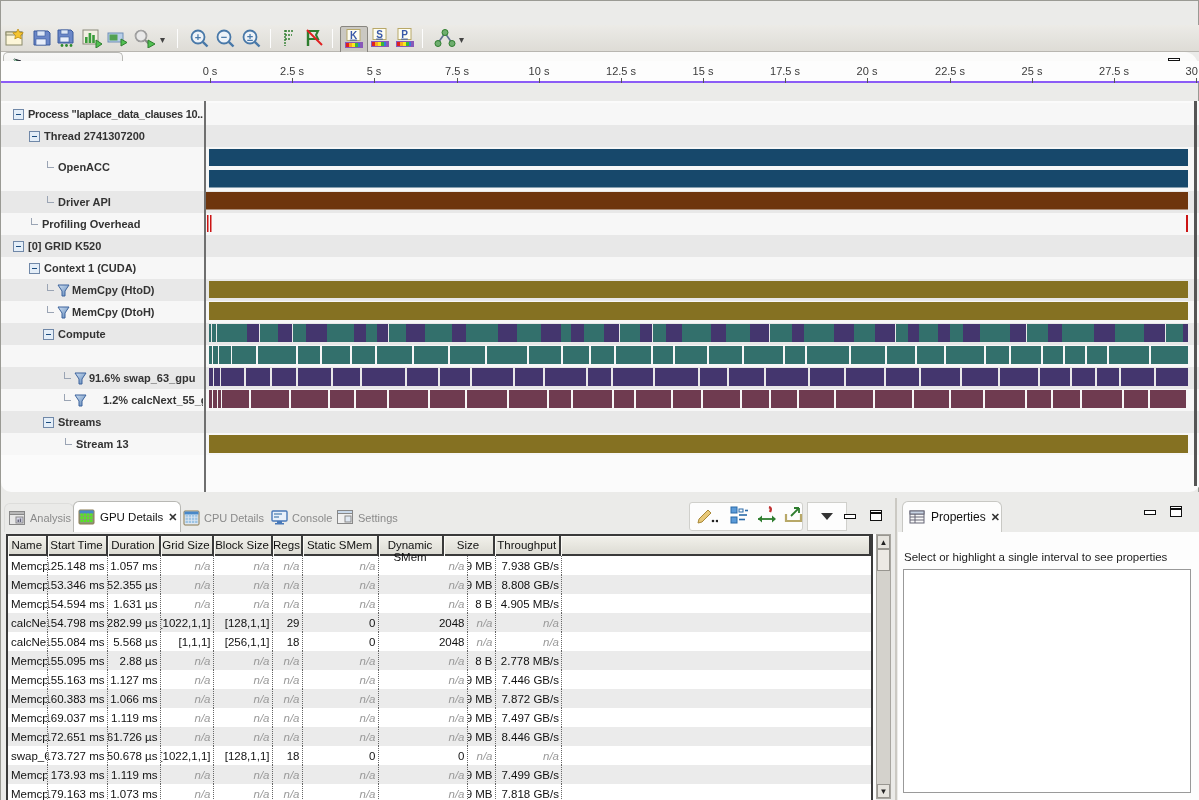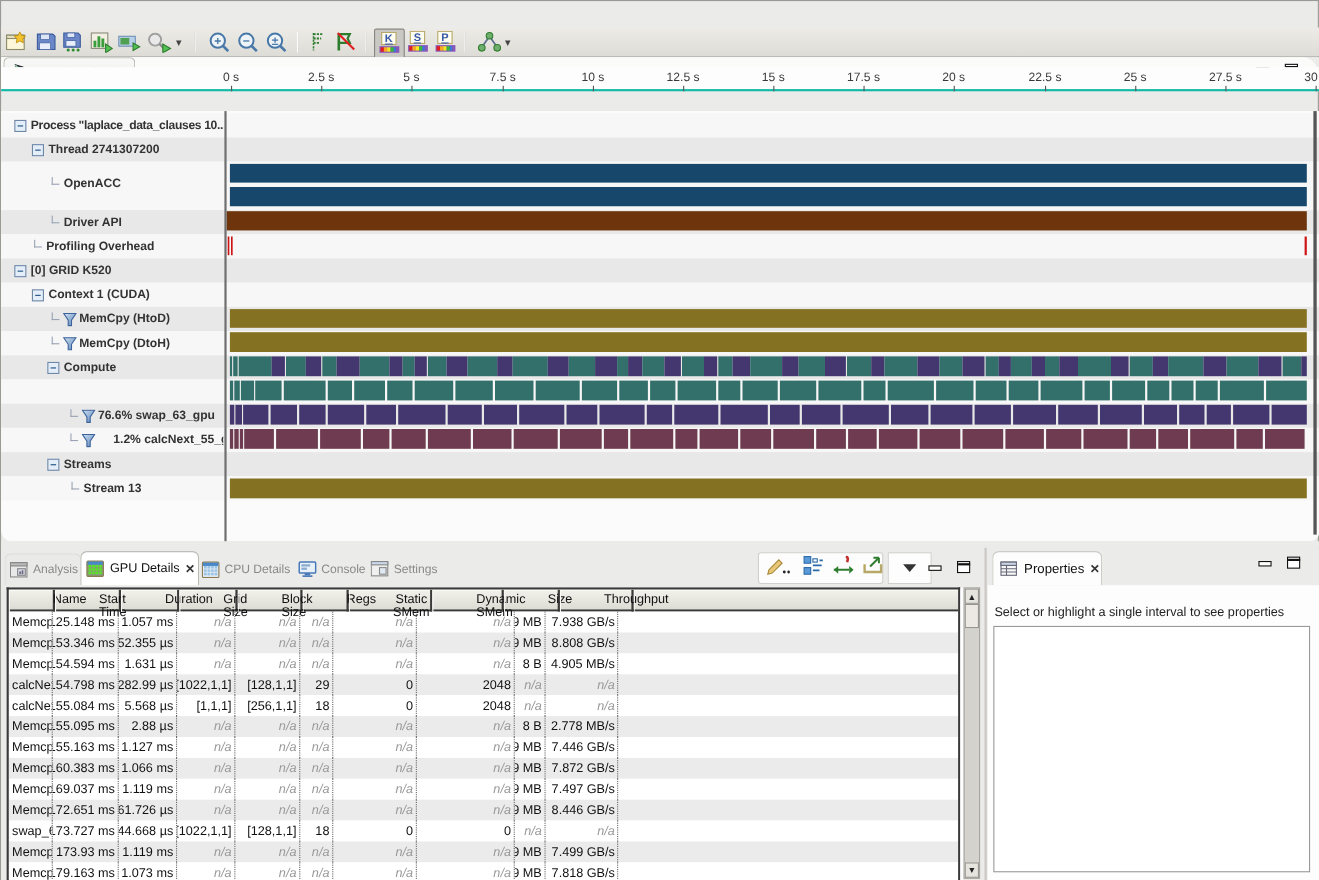--- a/index.html
+++ b/index.html
@@ -10,21 +10,21 @@
 
 #toolbar { position:absolute; left:0; top:24px; width:1199px; height:27px; background:linear-gradient(#ecebe7,#dedcd6); border-bottom:1px solid #b8b6b0; }
 .tbi { position:absolute; top:27px; }
 #toolbar .tbi { top:3px; }
 .tsep { position:absolute; top:4px; width:1px; height:19px; background:#a8a6a0; border-right:1px solid #fdfdfd; }
 .kbtn { position:absolute; top:1px; padding:2px 3px 1px 3px; background:#cac8c2; border:1px solid #888680; border-radius:2px; }
 .dd { font-size:10px; color:#444; }
 
 #tabstrip { position:absolute; left:0; top:51px; width:1199px; height:27px; background:#ebebe9; } #tabstripwhite { position:absolute; left:0; top:0; width:1197px; height:27px; background:#fbfbfa; border-top-right-radius:14px; }
 #sesstab { position:absolute; left:2px; top:0px; width:120px; height:27px; background:linear-gradient(#f8f8f7,#ededeb); border:1px solid #b8b8b4; border-bottom:none; border-radius:5px 5px 0 0; font-size:12px; color:#222; padding:5px 0 0 8px; }
-#ruler { position:absolute; left:0; top:60px; width:1199px; height:22px; background:#fdfdfd; border-bottom:2px solid #14b8a6; }
+#ruler { position:absolute; left:0; top:60px; width:1199px; height:22px; background:#fdfdfd; border-bottom:2px solid #8b5cf6; }
 .tlab { position:absolute; top:4px; width:56px; text-align:center; font-size:11px; color:#3a3a3a; }
 .tick { position:absolute; top:17px; width:1px; height:5px; background:#555; }
 
 #main { position:absolute; left:0; top:100px; width:1199px; height:391px; background:#fbfbfb; border-radius:0 0 10px 10px; overflow:hidden; } #bottomgap { position:absolute; left:0; top:491px; width:1199px; height:6px; background:#ebebe9; }
 .trow { position:absolute; left:0; height:22px; display:flex; align-items:center; font-size:11px; font-weight:bold; color:#333; white-space:nowrap; }
 .tl { margin-left:4px; }
 .minus { display:inline-block; width:11px; height:11px; background:#e4eef8; border:1px solid #7088a8; position:relative; flex:none; }
 .minus::after { content:""; position:absolute; left:2px; top:4px; width:5px; height:1.6px; background:#1c4d80; }
 .ell { display:inline-block; width:7px; height:7px; border-left:1.6px solid #9aa4b4; border-bottom:1.6px solid #9aa4b4; margin-top:-5px; flex:none; }
 .funnel { margin-left:3px; flex:none; }
@@ -36,21 +36,21 @@
 .btab { position:absolute; top:2px; height:29px; display:flex; align-items:center; gap:4px; font-size:11px; color:#8a8a8a; }
 #btab-active { position:absolute; left:72px; top:0; width:108px; height:31px; background:#fff; border:1px solid #b8b8b4; border-bottom:none; border-radius:6px 6px 0 0; display:flex; align-items:center; gap:5px; font-size:11.5px; color:#111; padding-left:4px; }
 .xc { font-size:11px; color:#333; font-weight:bold; }
 #icongrp { position:absolute; left:688px; top:1px; width:114px; height:29px; background:#fdfdfd; border:1px solid #d0d0cc; border-radius:3px; display:flex; align-items:center; }
 #chevbox { position:absolute; left:806px; top:1px; width:40px; height:29px; background:#fdfdfd; border:1px solid #d0d0cc; display:flex; align-items:center; justify-content:center; }
 .mini { display:inline-block; width:12px; height:5px; border:1.5px solid #111; background:#fff; }
 .maxi { display:inline-block; width:12px; height:11px; border:1.5px solid #111; background:#fff; position:relative; } .maxi::after { content:""; position:absolute; left:-0.5px; right:-0.5px; top:1px; height:1.5px; background:#111; }
 
 #gtable { position:absolute; left:5px; top:36px; width:867px; height:267px; background:#fff; border:2px solid #3a3a3a; border-bottom:none; overflow:hidden; }
 #ghead { display:flex; height:20px; background:linear-gradient(#f2f1eb,#dddcd4); border-bottom:2px solid #3a3a3a; }
-.hc { flex:none; border-right:2px solid #3a3a3a; box-shadow:inset 1px 1px 0 #fbfaf6; font-size:11.5px; color:#111; text-align:center; padding-top:3px; height:20px;padding-left:40px; }
+.hc { flex:none; border-right:2px solid #3a3a3a; box-shadow:inset 1px 1px 0 #fbfaf6; font-size:11.5px; color:#111; text-align:center; padding-top:3px; height:20px; }
 .drow { display:flex; height:19px; }
 .dc { flex:none; border-right:1px dotted #666; font-size:11.5px; color:#111; white-space:nowrap; overflow:hidden; display:flex; align-items:center; justify-content:flex-end; padding-right:2px; }
 .dc.nm { justify-content:flex-start; padding-left:3px; padding-right:0; }
 .dc.na { color:#999;font-style:italic; }
 
 #vscroll { position:absolute; left:875px; top:36px; width:15px; height:265px; background:#d4d2cc; border:1px solid #a8a6a0; }
 .sbtn { position:absolute; left:0px; width:13px; height:14px; background:#e6e4de; border:1px solid #989690; font-size:8px; color:#222; text-align:center; line-height:13px; }
 #sthumb { position:absolute; left:0px; top:14px; width:13px; height:22px; background:#ece9e4; border:1px solid #989690; }
 
 #props { position:absolute; left:897px; top:0; width:302px; height:303px; background:#ebebe9; }
@@ -454,21 +454,21 @@
         <span class="ell"></span>
         <svg class="funnel" width="13" height="13" viewBox="0 0 13 13">
           <defs>
             <linearGradient id="fg" x1="0" y1="0" x2="1" y2="1">
               <stop offset="0" stop-color="#cfe0f2"></stop>
               <stop offset="1" stop-color="#5b84b8"></stop>
             </linearGradient>
           </defs>
           <path d="M1 1 L12 1 L8 7 L8 12 L5 12 L5 7 Z" fill="url(#fg)" stroke="#3c639c" stroke-width="1"></path>
         </svg>
-        <span class="tl" style="margin-left:2px">76.6% swap_63_gpu</span>
+        <span class="tl" style="margin-left:2px">91.6% swap_63_gpu</span>
       </div>
       <div class="trow" style="top:388px">
         <span style="margin-left:63px"></span>
         <span class="ell"></span>
         <svg class="funnel" width="13" height="13" viewBox="0 0 13 13">
           <defs>
             <linearGradient id="fg" x1="0" y1="0" x2="1" y2="1">
               <stop offset="0" stop-color="#cfe0f2"></stop>
               <stop offset="1" stop-color="#5b84b8"></stop>
             </linearGradient>
@@ -902,21 +902,21 @@
             <span>8.446 GB/s</span>
           </div>
           <div class="dc" style="width:310px;border-right:none"></div>
         </div>
         <div class="drow" style="background:#ffffff">
           <div class="dc nm" style="width:39.5px">swap_63_gpu</div>
           <div class="dc" style="width:60px">
             <span>173.727 ms</span>
           </div>
           <div class="dc" style="width:53px">
-            <span>44.668 µs</span>
+            <span>50.678 µs</span>
           </div>
           <div class="dc" style="width:53px">
             <span>[1022,1,1]</span>
           </div>
           <div class="dc" style="width:59px">
             <span>[128,1,1]</span>
           </div>
           <div class="dc" style="width:30px">
             <span>18</span>
           </div>

